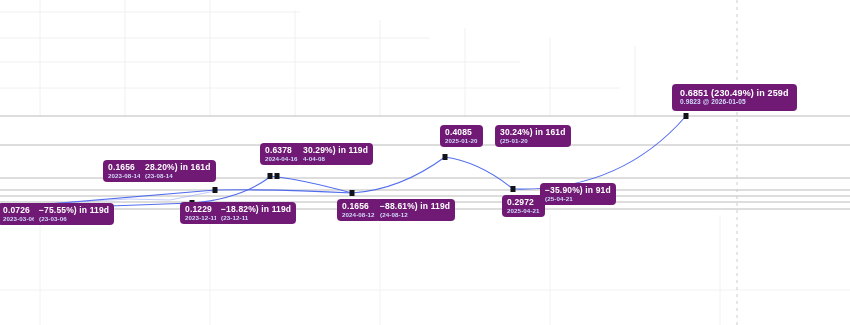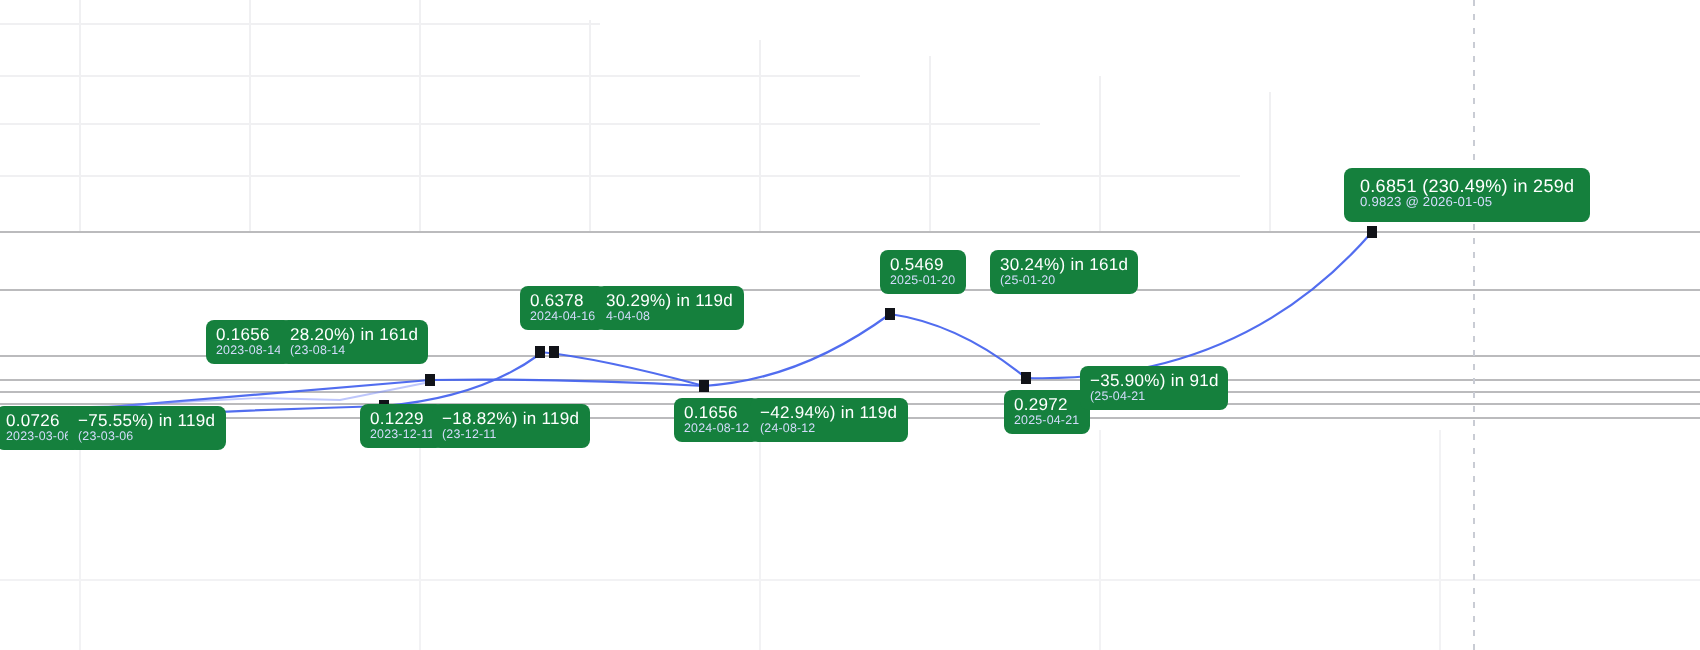--- a/index.html
+++ b/index.html
@@ -19,27 +19,28 @@
   }
   #chart-svg {
     position: absolute;
     left: 0;
     top: 0;
     width: 850px;
     height: 325px;
   }
   .annotation {
     position: absolute;
-    background: #15803d;
+    background: #701a75;
     color: #ffffff;
     border-radius: 4px;
     padding: 3px 5px 3px 5px;
     white-space: nowrap;
     line-height: 1.05;
     box-sizing: border-box;
+    font-weight: bold;
   }
   .ann-primary {
     font-size: 8.5px;
     letter-spacing: 0.15px;
     color: #ffffff;
   }
   .ann-secondary {
     font-size: 6.2px;
     letter-spacing: 0.1px;
     color: #d3dbfb;
@@ -156,26 +157,26 @@
   <div class="annotation" style="left:298px; top:143px;">
     <div class="ann-primary">30.29%) in 119d</div>
     <div class="ann-secondary">4-04-08</div>
   </div>
 
   <div class="annotation" style="left:337px; top:199px;">
     <div class="ann-primary">0.1656</div>
     <div class="ann-secondary">2024-08-12</div>
   </div>
   <div class="annotation" style="left:375px; top:199px;">
-    <div class="ann-primary">−42.94%) in 119d</div>
+    <div class="ann-primary">−88.61%) in 119d</div>
     <div class="ann-secondary">(24-08-12</div>
   </div>
 
   <div class="annotation" style="left:440px; top:125px;">
-    <div class="ann-primary">0.5469</div>
+    <div class="ann-primary">0.4085</div>
     <div class="ann-secondary">2025-01-20</div>
   </div>
   <div class="annotation" style="left:470px; top:125px;margin-left:25px;">
     <div class="ann-primary">30.24%) in 161d</div>
     <div class="ann-secondary">(25-01-20</div>
   </div>
 
   <div class="annotation" style="left:502px; top:195px;">
     <div class="ann-primary">0.2972</div>
     <div class="ann-secondary">2025-04-21</div>

